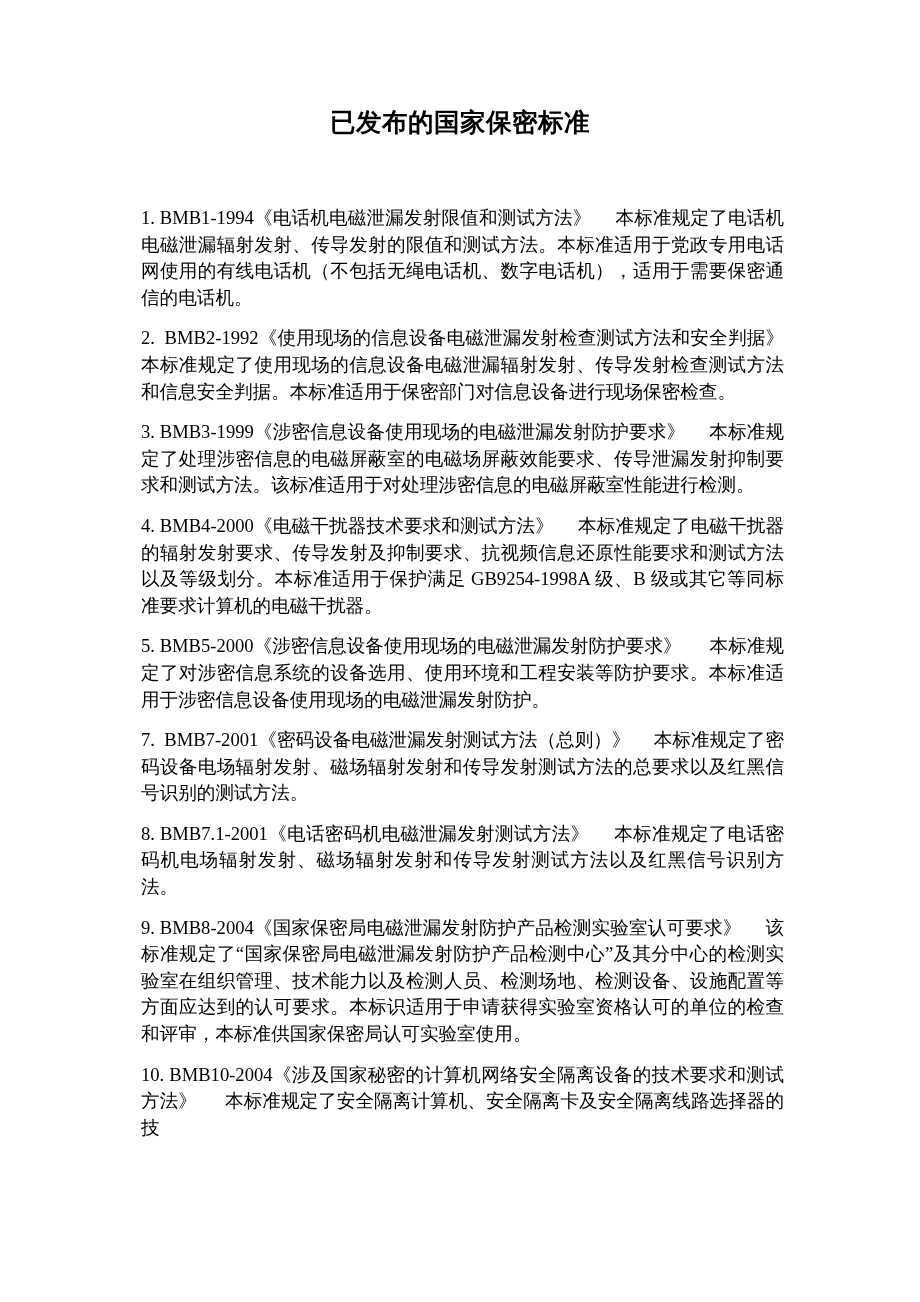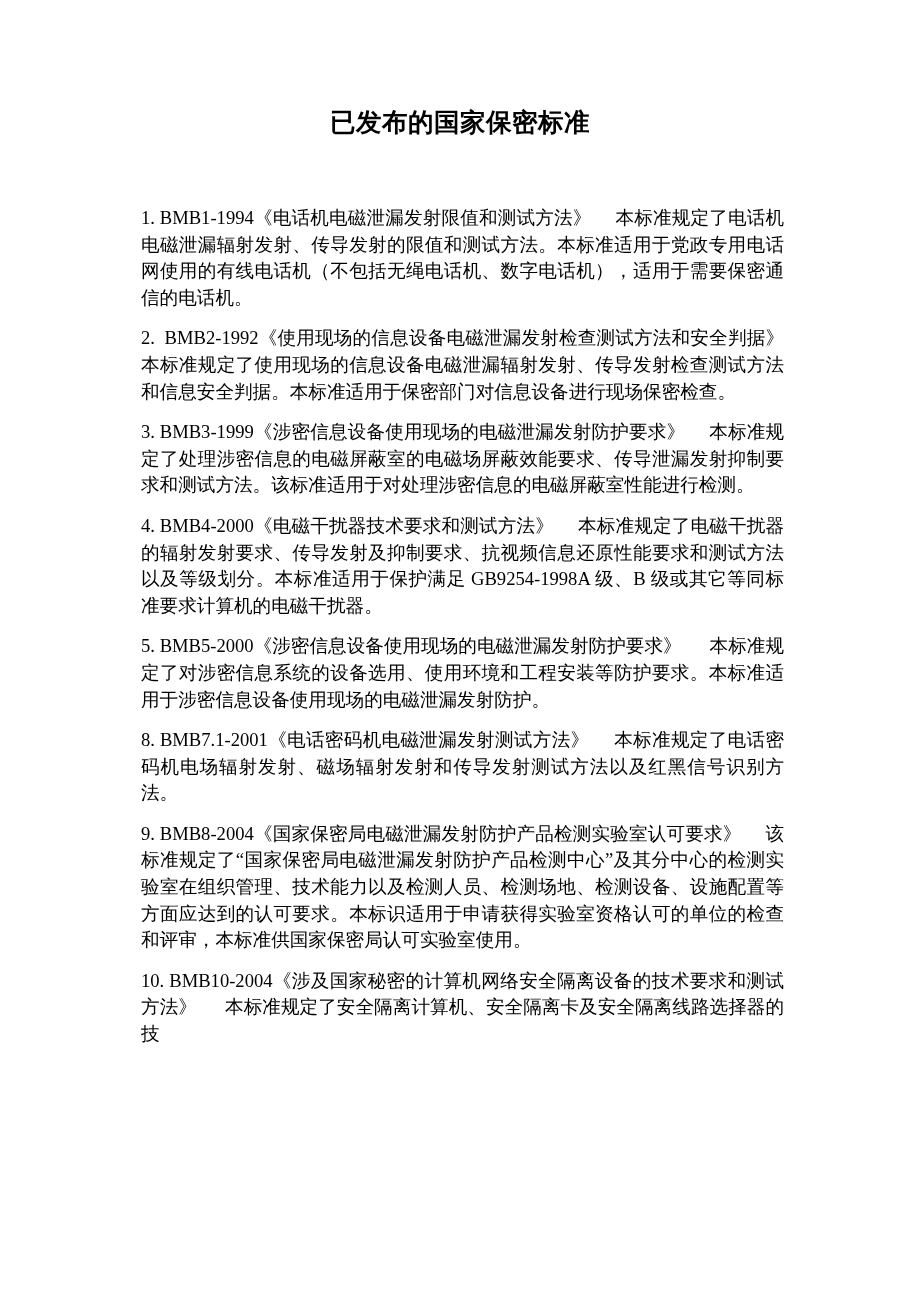--- a/index.html
+++ b/index.html
@@ -78,20 +78,23 @@
 
     <p class="para">
       <span class="num">4.</span><span class="gap-sm"> </span><span class="code">BMB4-2000</span><span>《电磁干扰器技术要求和测试方法》</span><span class="gap-lg">     </span><span>本标准规定了电磁干扰器的辐射发射要求、传导发射及抑制要求、抗视频信息还原性能要求和测试方法以及等级划分。本标准适用于保护满足 GB9254-1998A 级、B 级或其它等同标准要求计算机的电磁干扰器。</span>
     </p>
 
     <p class="para">
       <span class="num">5.</span><span class="gap-sm"> </span><span class="code">BMB5-2000</span><span>《涉密信息设备使用现场的电磁泄漏发射防护要求》</span><span class="gap-lg">      </span><span>本标准规定了对涉密信息系统的设备选用、使用环境和工程安装等防护要求。本标准适用于涉密信息设备使用现场的电磁泄漏发射防护。</span>
     </p>
 
 
+    <p class="para">
+      <span class="num">7.</span><span class="gap-sm">  </span><span class="code">BMB7-2001</span><span>《密码设备电磁泄漏发射测试方法（总则）》</span><span class="gap-lg">     </span><span>本标准规定了密码设备电场辐射发射、磁场辐射发射和传导发射测试方法的总要求以及红黑信号识别的测试方法。</span>
+    </p>
 
     <p class="para">
       <span class="num">8.</span><span class="gap-sm"> </span><span class="code">BMB7.1-2001</span><span>《电话密码机电磁泄漏发射测试方法》</span><span class="gap-lg">     </span><span>本标准规定了电话密码机电场辐射发射、磁场辐射发射和传导发射测试方法以及红黑信号识别方法。</span>
     </p>
 
     <p class="para">
       <span class="num">9.</span><span class="gap-sm"> </span><span class="code">BMB8-2004</span><span>《国家保密局电磁泄漏发射防护产品检测实验室认可要求》</span><span class="gap-lg">     </span><span>该标准规定了“国家保密局电磁泄漏发射防护产品检测中心”及其分中心的检测实验室在组织管理、技术能力以及检测人员、检测场地、检测设备、设施配置等方面应达到的认可要求。本标识适用于申请获得实验室资格认可的单位的检查和评审，本标准供国家保密局认可实验室使用。</span>
     </p>
 
     <p class="para">

